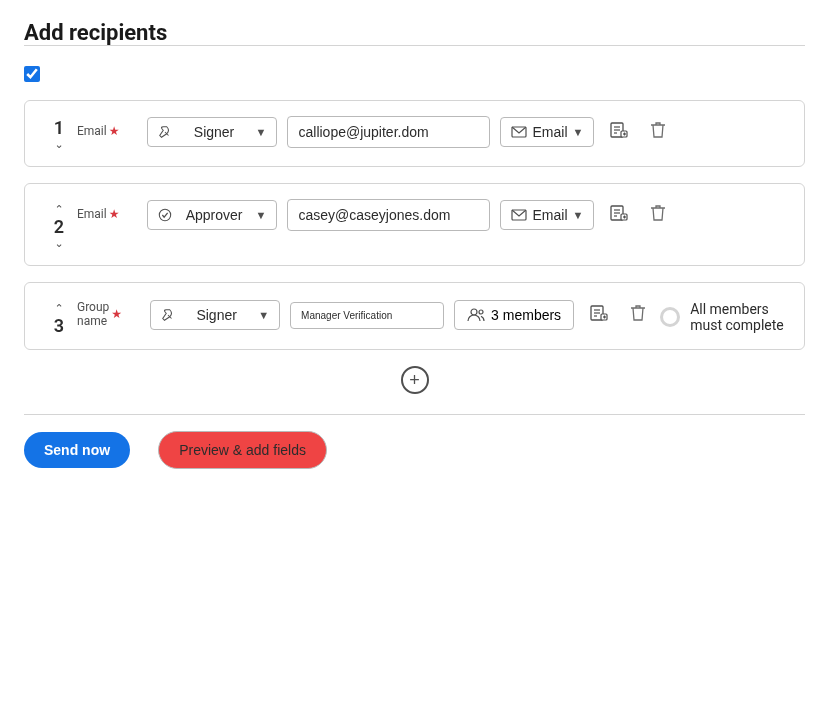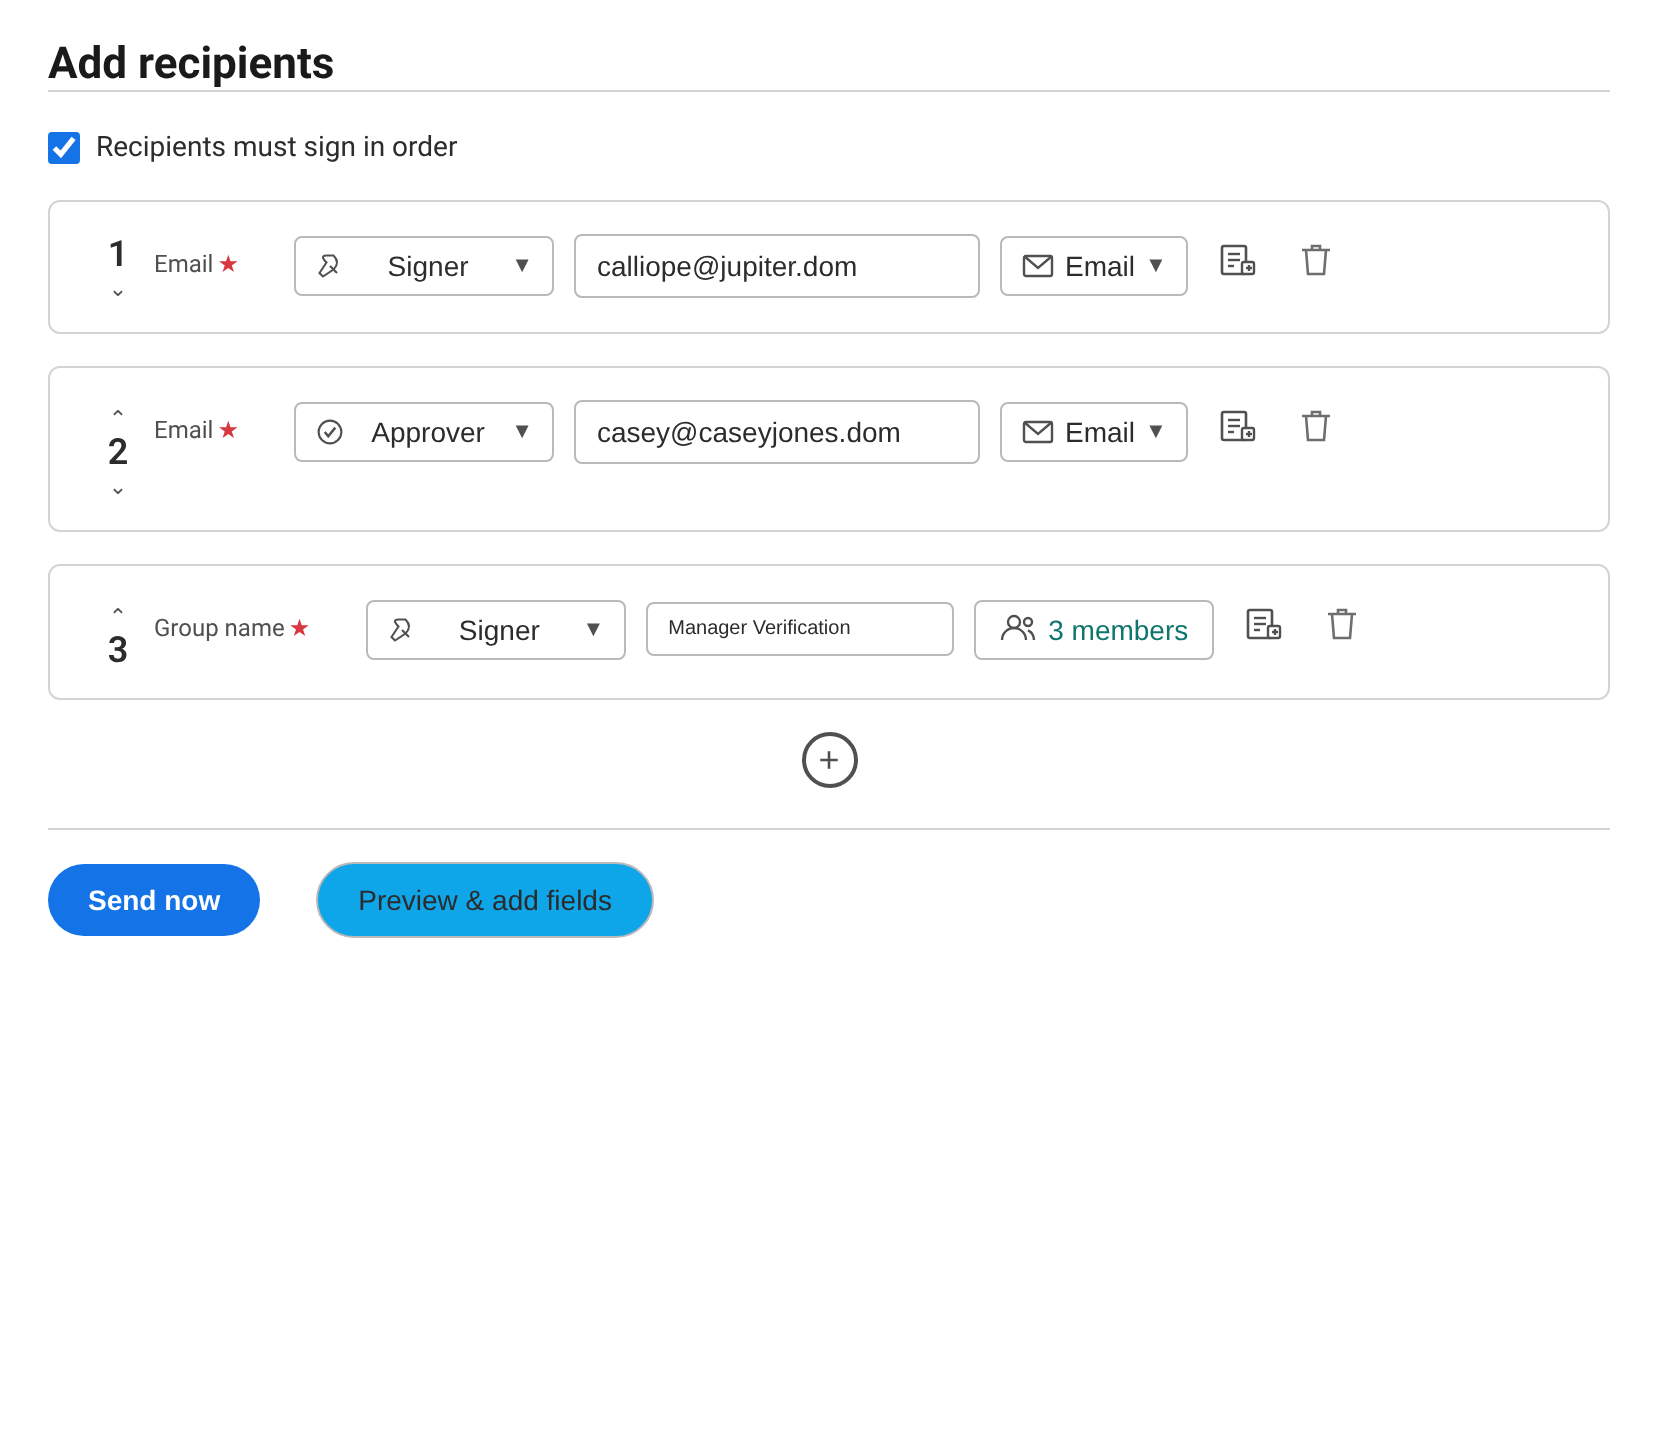--- a/index.html
+++ b/index.html
@@ -195,29 +195,29 @@
       border: 1px solid #b9b9b9;
       border-radius: 4px;
       padding: 7px 10px;
       font-size: 10px;
       color: #2c2c2c;
       outline: none;
     }
 
     .members-btn {
       display: flex;
-      align-items: flex-start;
+      align-items: center;
       gap: 6px;
       border: 1px solid #b9b9b9;
       border-radius: 4px;
       padding: 6px 12px;
       background: #fff;
       cursor: pointer;
       font-size: 14px;
-      color: #0f766e;
+      color: #000000;
       white-space: nowrap;
     }
 
     .toggle-row {
       display: flex;
       align-items: center;
       gap: 10px;
       margin-top: 4px;
     }
 
@@ -308,21 +308,21 @@
       color: #fff;
       border: none;
       border-radius: 20px;
       padding: 10px 20px;
       font-size: 14px;
       font-weight: 600;
       cursor: pointer;
     }
 
     .btn-secondary {
-      background: #0ea5e9;
+      background: #ef4444;
       color: #2c2c2c;
       border: 1px solid #b9b9b9;
       border-radius: 20px;
       padding: 10px 20px;
       font-size: 14px;
       font-weight: 500;
       cursor: pointer;
     }
 
     
@@ -333,21 +333,20 @@
     }
   </style>
 </head>
 <body>
 
 <h1 class="page-title">Add recipients</h1>
 <hr class="divider-top">
 
 <div class="checkbox-row">
   <input type="checkbox" id="sign-order" checked="" style="">
-  <label for="sign-order" class="checkbox-label">Recipients must sign in order</label>
 </div>
 
 <div class="recipient-card">
   <div class="card-header">
     <div class="card-number-col">
       <span class="card-number">1</span>
       <span class="chevron-down">⌄</span>
     </div>
     <div class="card-body">
       <div class="field-label">
@@ -496,20 +495,27 @@
             <line x1="13" y1="12" x2="16" y2="12" stroke="#505050" stroke-width="1.2"></line>
             <line x1="14.5" y1="10.5" x2="14.5" y2="13.5" stroke="#505050" stroke-width="1.2"></line>
           </svg>
         </button>
         <button class="trash-btn" title="Delete recipient">
           <svg width="16" height="18" viewBox="0 0 16 18" fill="none" xmlns="http://www.w3.org/2000/svg">
             <path d="M1 4h14M6 4V2h4v2M3 4l1 12h8l1-12H3z" stroke="#6e6e6e" stroke-width="1.3" fill="none"></path>
           </svg>
         </button>
       </div>
+      <div class="toggle-row">
+        <label class="toggle">
+          <input type="checkbox" style="">
+          <span class="toggle-slider"></span>
+        </label>
+        <span class="toggle-label">All members must complete</span>
+      </div>
     </div>
   </div>
 </div>
 
 <div class="add-row">
   <button class="add-circle-btn" title="Add recipient">+</button>
 </div>
 
 <hr class="divider-bottom">
 

